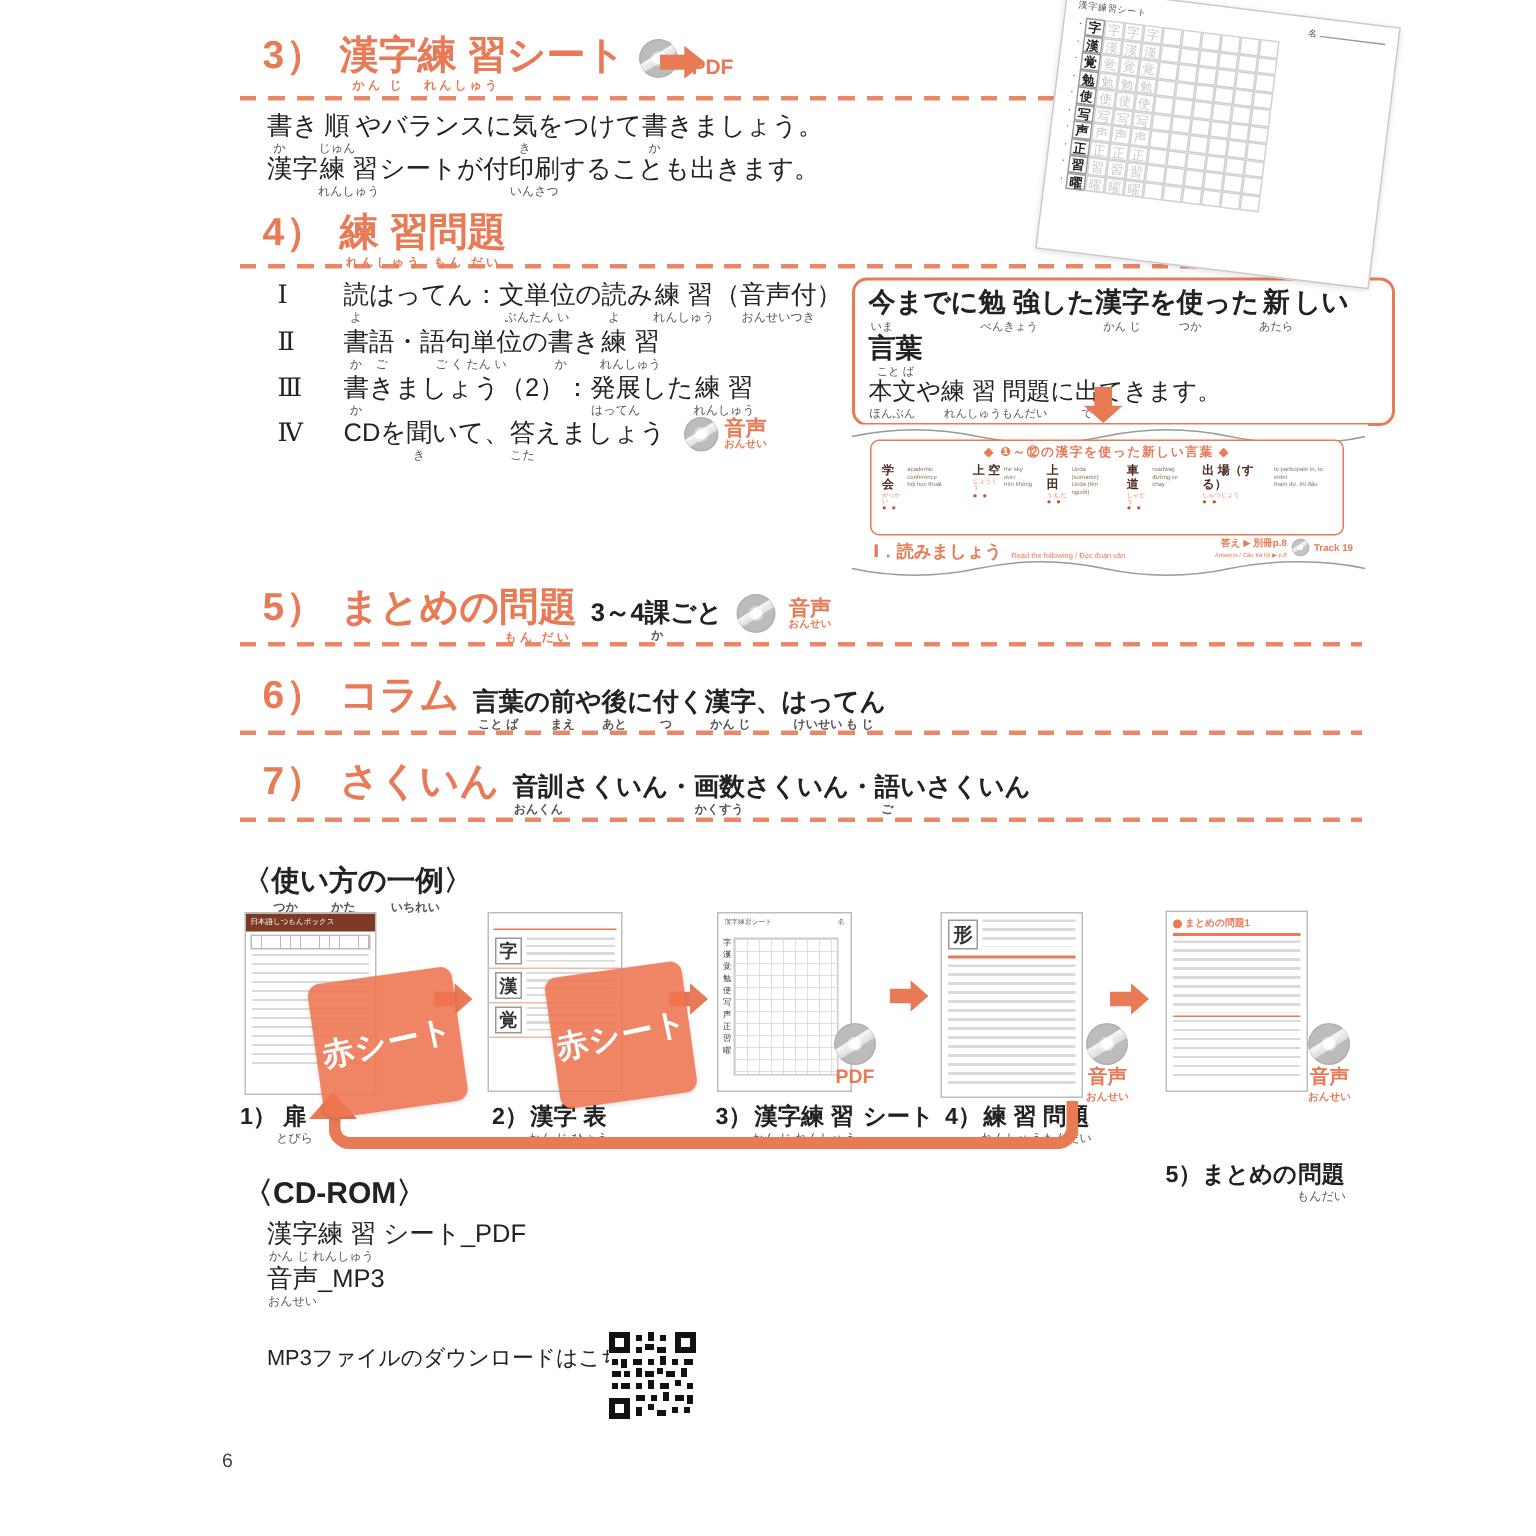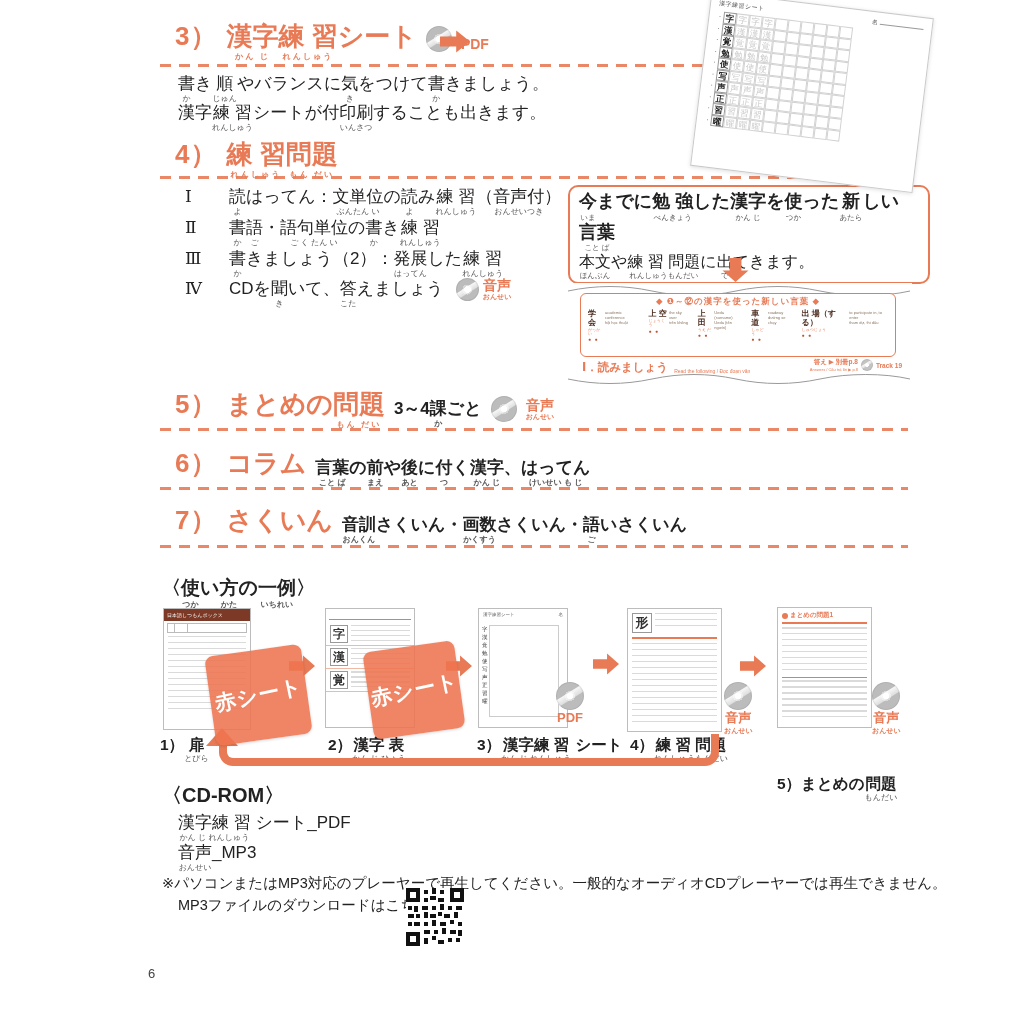--- a/index.html
+++ b/index.html
@@ -875,21 +875,20 @@
         <span class="mt"> シート_PDF</span>
         <span class="fg">&nbsp;</span>
       </span></div>
   <div class="bodyline" style="left:178px; top:842px;" data-name="cdrom-item-mp3"><span class="seg">
         <span class="mt">音声</span>
         <span class="fg">おんせい</span>
       </span><span class="seg">
         <span class="mt">_MP3</span>
         <span class="fg">&nbsp;</span>
       </span></div>
-  <div class="note" style="left:162px; top:874px;" data-name="cdrom-note">※パソコンまたはMP3対応のプレーヤーで再生してください。一般的なオーディオCDプレーヤーでは再生できません。</div>
   <div class="note" style="left:178px; top:896px;" data-name="cdrom-download-note">MP3ファイルのダウンロードはこちら:</div>
 
   <svg style="position:absolute; left:406px; top:888px;" width="58" height="58" viewBox="0 0 29 29" data-name="qr-code">
     <rect x="0" y="0" width="29" height="29" fill="#fff"></rect>
     <g fill="#111">
       <rect x="0" y="0" width="7" height="7"></rect>
         <rect x="22" y="0" width="7" height="7"></rect>
         <rect x="0" y="22" width="7" height="7"></rect>
       <rect x="2" y="2" width="3" height="3" fill="#fff"></rect>
         <rect x="24" y="2" width="3" height="3" fill="#fff"></rect>

